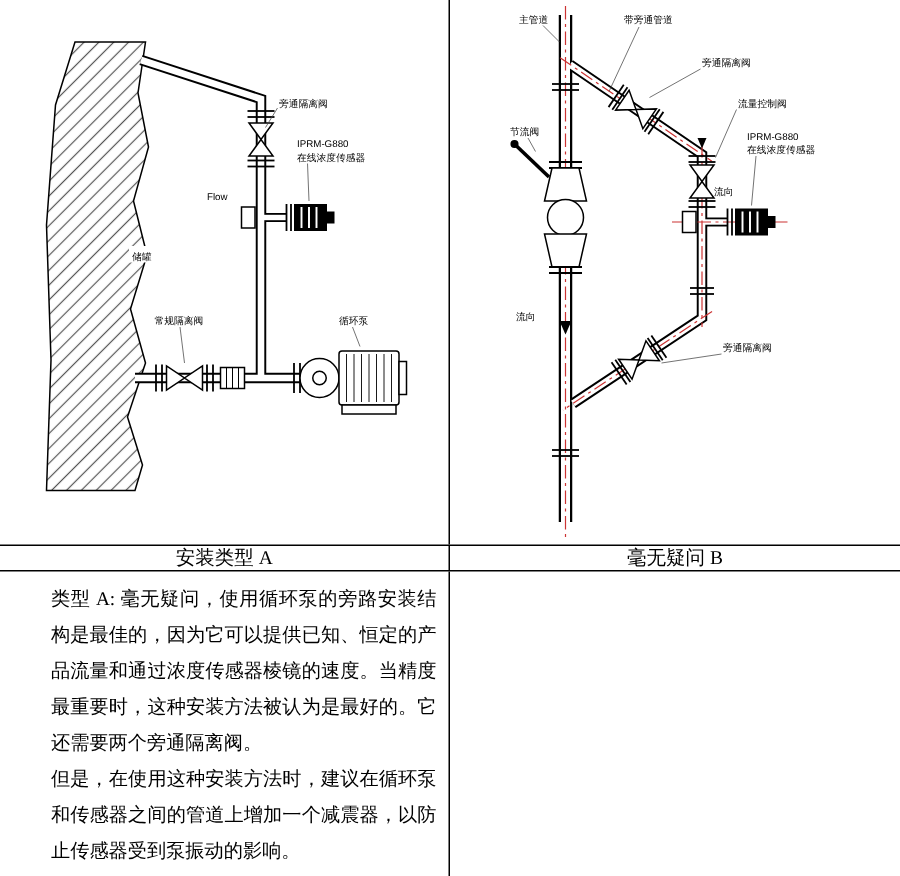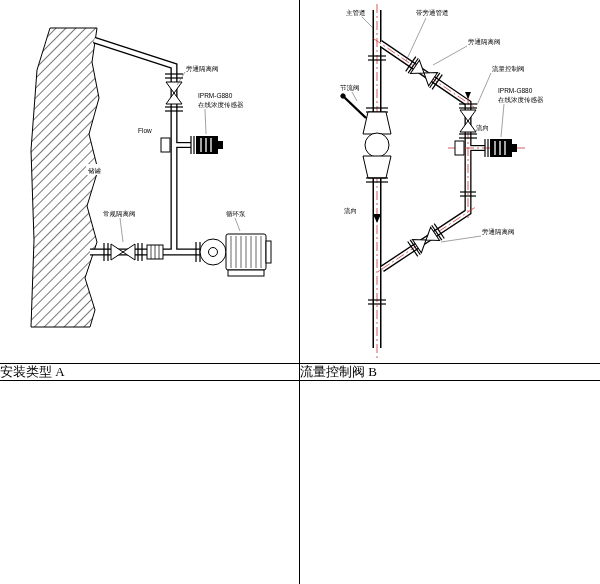--- a/index.html
+++ b/index.html
@@ -5,21 +5,21 @@
   * { margin:0; padding:0; box-sizing:border-box; }
   html,body { background:#ffffff; }
   .page {
     width:600px; height:584px; background:#fff; overflow:hidden; position:relative;
     font-family:"Liberation Serif","DejaVu Serif",serif; color:#000;
   }
   .row-diagrams { display:flex; height:363px; }
   .cell-a { width:300px; border-right:1px solid #000; }
   .cell-b { width:300px; }
   .row-captions { display:flex; height:18px; border-top:1px solid #000; border-bottom:1px solid #000; }
-  .caption { font-size:13px; line-height:16px; }
+  .caption { text-align:center; font-size:13px; line-height:16px; }
   .row-texts { display:flex; height:203px; }
   .textcell { font-size:12.8px; text-align:justify; }
   .textcell.cell-a { padding:6px 8px 0 34px; line-height:24px; }
   .textcell.cell-b { padding:6px 4px 0 4px; line-height:22px; }
   p { margin:0; }
   svg text { font-family:"Liberation Sans","DejaVu Sans",sans-serif; font-size:6.5px; fill:#000; }
   .leader { stroke:#444; stroke-width:0.5; }
 </style>
 </head>
 <body>
@@ -236,21 +236,23 @@
 
           <line class="leader" x1="181" y1="236" x2="141" y2="242"></line>
           <text x="182" y="234">旁通隔离阀</text>
         </g>
       </svg>
     </div>
   </div>
 
   <div class="row-captions">
     <div class="caption cell-a">安装类型 A</div>
-    <div class="caption cell-b">流量控制阀 B</div>
+    <div class="caption cell-b">毫无疑问 B</div>
   </div>
 
   <div class="row-texts">
     <div class="textcell cell-a">
+      <p>类型 A: 毫无疑问，使用循环泵的旁路安装结构是最佳的，因为它可以提供已知、恒定的产品流量和通过浓度传感器棱镜的速度。当精度最重要时，这种安装方法被认为是最好的。它还需要两个旁通隔离阀。</p>
+      <p>但是，在使用这种安装方法时，建议在循环泵和传感器之间的管道上增加一个减震器，以防止传感器受到泵振动的影响。</p>
     </div>
   </div>
 
 </div>
 
 </body></html>

